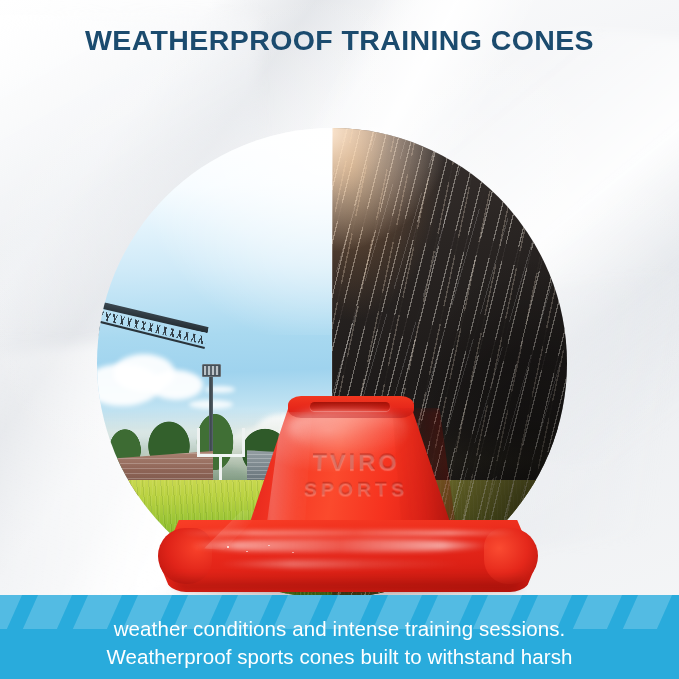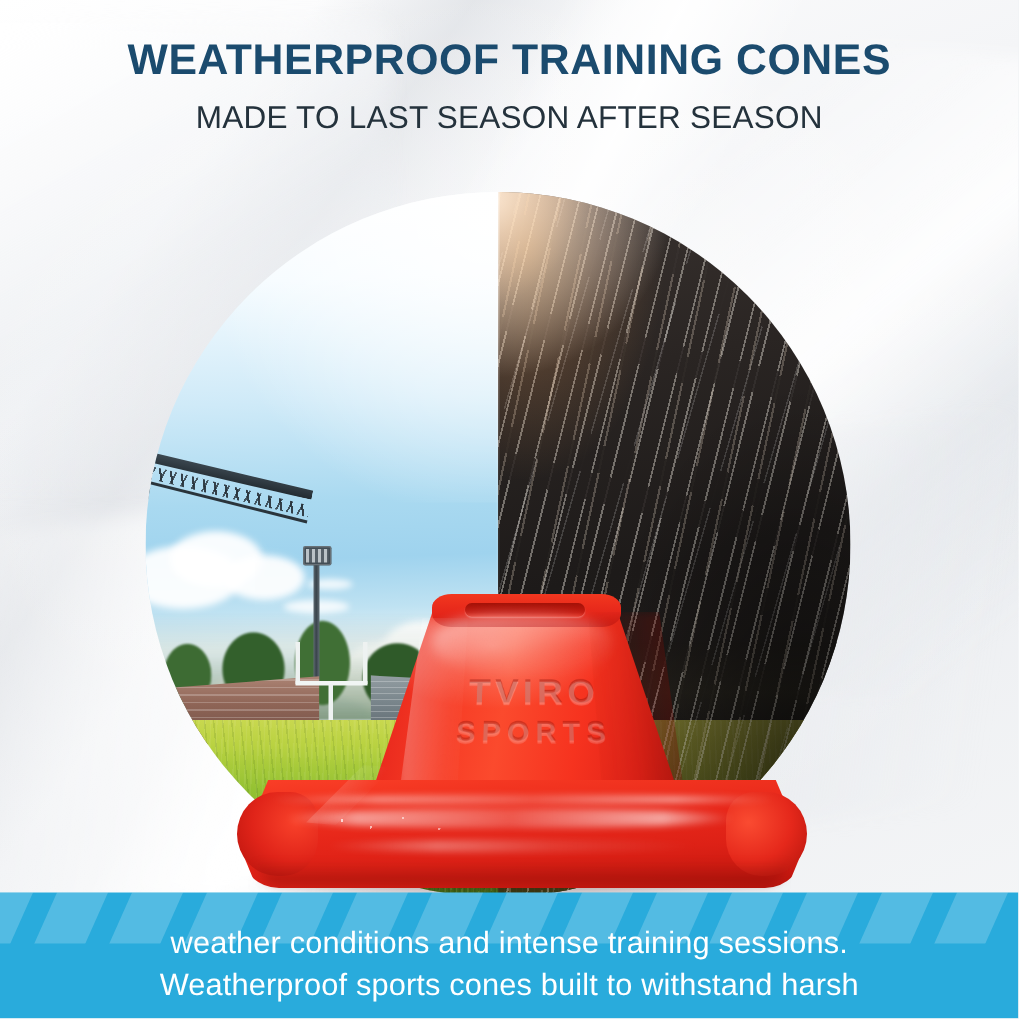--- a/index.html
+++ b/index.html
@@ -490,21 +490,20 @@
 <div id="canvas">
 
   <div class="bg-fabric"></div>
   <div class="bg-fold-c"></div>
   <div class="bg-fold-b"></div>
   <div class="bg-fold-a"></div>
   <div class="bg-vignette"></div>
 
   <div class="header">
     <div class="headline">WEATHERPROOF TRAINING CONES</div>
-    <div class="subhead">MADE TO LAST SEASON AFTER SEASON</div>
   </div>
 
   <div class="photo-circle">
 
     <div class="half-sun">
       <div class="sun-sky-glow"></div>
 
       <div class="cloud soft" style="left:-14px; top:236px; width:78px; height:42px;"></div>
       <div class="cloud soft" style="left:16px;  top:226px; width:62px; height:38px;"></div>
       <div class="cloud soft" style="left:52px;  top:242px; width:54px; height:30px;"></div>

